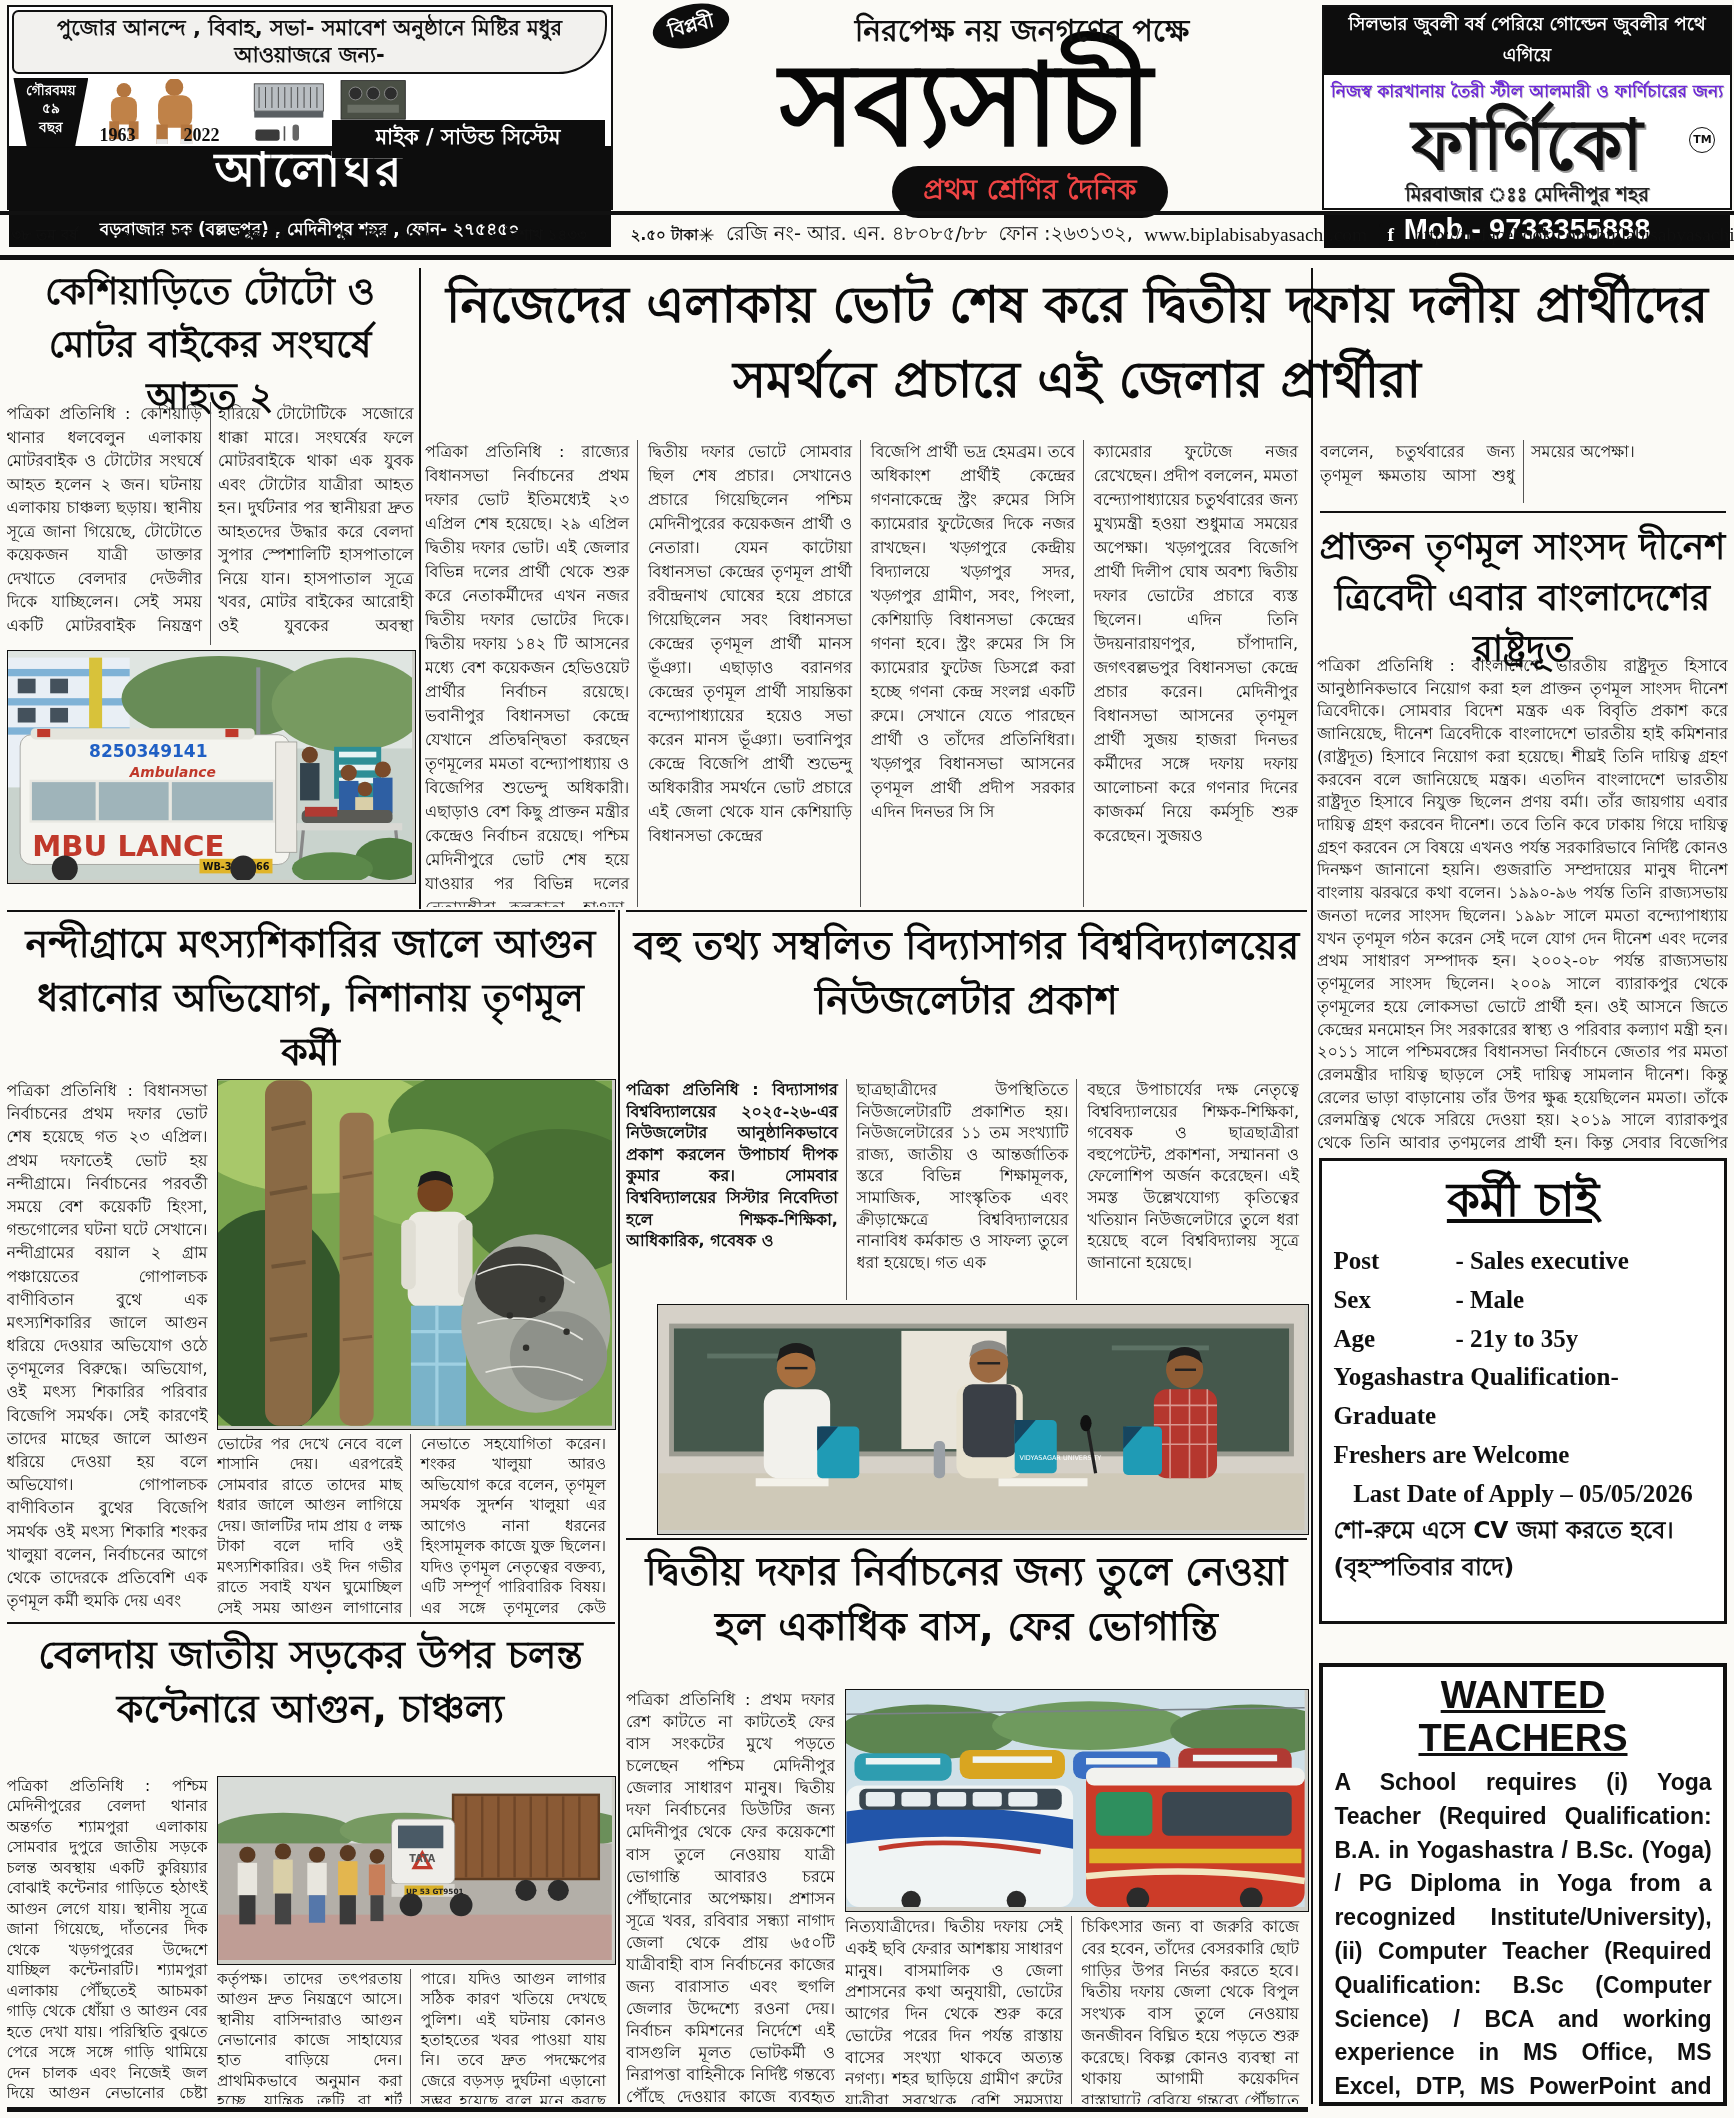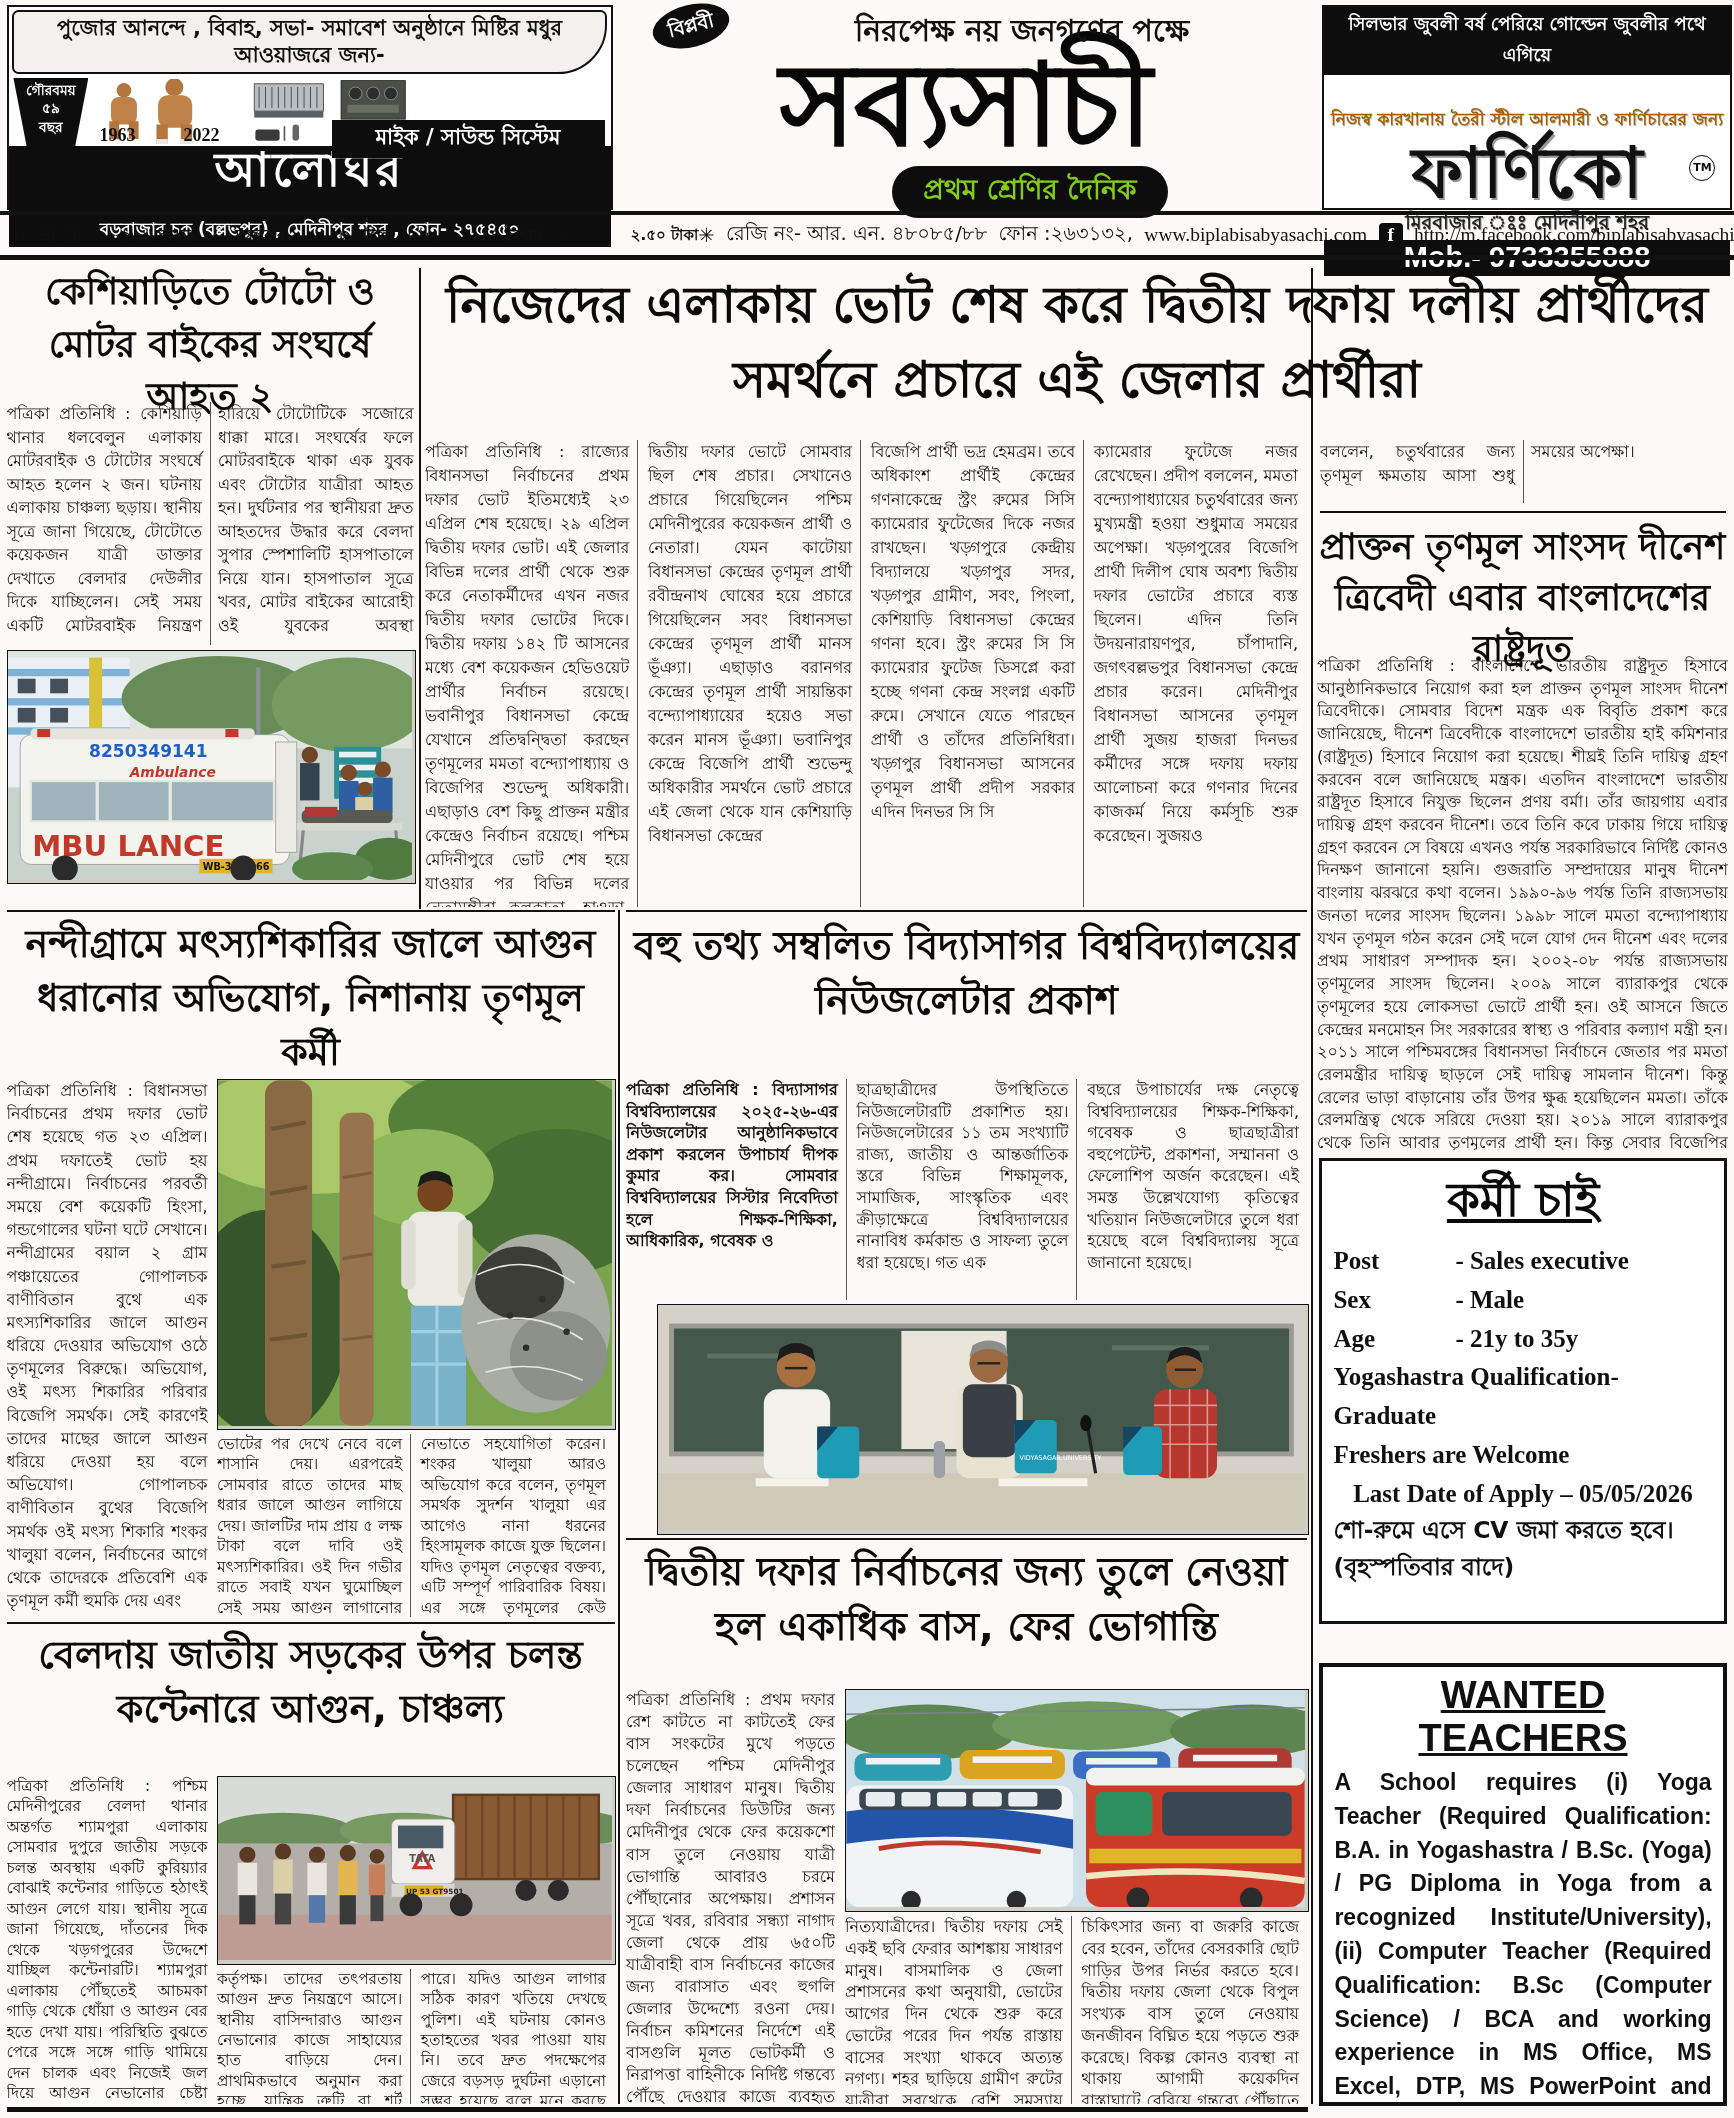--- a/index.html
+++ b/index.html
@@ -86,27 +86,27 @@
     <div class="invert" style="text-align:center;font-weight:700;font-size:17px;padding:0 1.6px 3.2px;">বড়বাজার চক (বল্লভপুর) , মেদিনীপুর শহর , ফোন- ২৭৫৪৫০</div>
   </div>
 
   <div class="abs" style="left:613px;top:0;width:704px;height:206px;text-align:center;">
     <div style="position:relative;height:45px;">
       <div style="position:absolute;left:39px;top:4.9px;width:78px;height:42px;background:#0d0d0d;color:#fff;border-radius:50%;
                   transform:rotate(-14deg);font-weight:700;font-size:19.5px;line-height:42px;">বিপ্লবী</div>
       <div style="position:absolute;left:122px;top:6.5px;right:8px;font-weight:800;font-size:30px;">নিরপেক্ষ নয় জনগণের পক্ষে</div>
     </div>
     <div style="font-weight:800;font-size:115px;line-height:1.05;letter-spacing:-1.6px;color:#070707;">সব্যসাচী</div>
-    <div style="display:inline-block;margin-left:130px;background:#0d0d0d;color:#84cc16;border-radius:27.6px;
+    <div style="display:inline-block;margin-left:130px;background:#0d0d0d;color:#ef4444;border-radius:27.6px;
                 font-weight:700;font-size:27.6px;padding:3.2px 31px;">প্রথম শ্রেণির দৈনিক</div>
   </div>
 
   <div class="abs" style="left:1322px;top:4.9px;width:406px;height:201px;border:2.4px solid #111;background:#fff;">
     <div class="invert" style="font-weight:700;font-size:18px;text-align:center;padding:3.2px 1.6px;">সিলভার জুবলী বর্ষ পেরিয়ে গোল্ডেন জুবলীর পথে এগিয়ে</div>
-    <div style="font-weight:700;font-size:17px;text-align:center;padding:3.2px 1.6px;color:#a16207;text-shadow:0.8px 0.8px 0 #bbb;margin-top:28px;">নিজস্ব কারখানায় তৈরী স্টীল আলমারী ও ফার্ণিচারের জন্য</div>
+    <div style="font-weight:700;font-size:17px;text-align:center;padding:3.2px 1.6px;color:#6d28d9;text-shadow:0.8px 0.8px 0 #bbb;">নিজস্ব কারখানায় তৈরী স্টীল আলমারী ও ফার্ণিচারের জন্য</div>
     <div style="position:relative;text-align:center;">
       <span style="font-weight:800;font-size:70px;line-height:1.0;color:#111;text-shadow:1.6px 2.4px 0 #999;">ফার্ণিকো</span>
       <span style="position:absolute;right:14.6px;top:0;width:24px;height:24px;border:1.6px solid #111;border-radius:50%;
                    font-size:11px;font-weight:700;line-height:23px;margin-top:17px;">TM</span>
     </div>
     <div style="font-weight:700;font-size:19.5px;text-align:center;color:#222;text-shadow:0.8px 0.8px 0 #aaa;">মিরবাজার ঃঃ মেদিনীপুর শহর</div>
     <div class="invert" style="font-weight:700;font-size:29px;text-align:center;padding:1.6px 0;font-family:'Liberation Sans',sans-serif;">Mob.- 9733355888</div>
   </div>
 
   <div class="abs hr" style="left:0;top:211px;width:1735px;height:4px;"></div>

